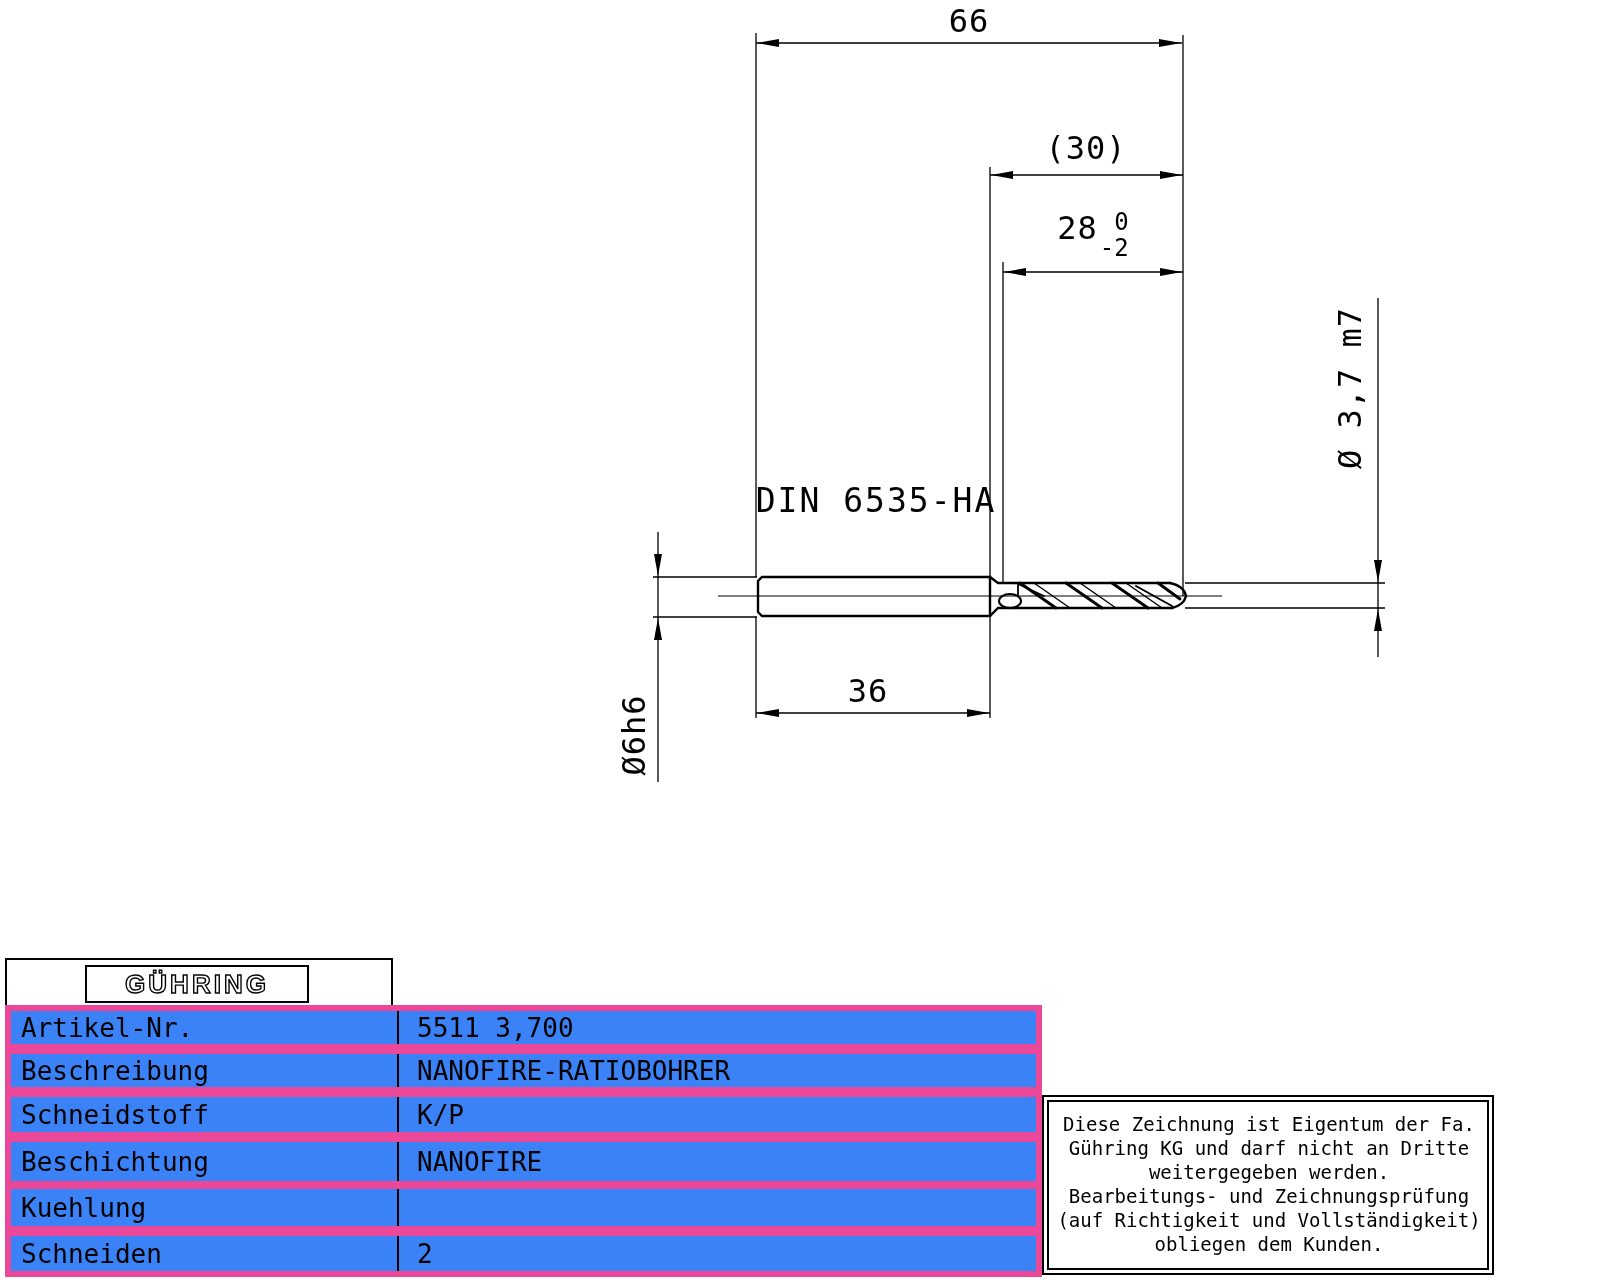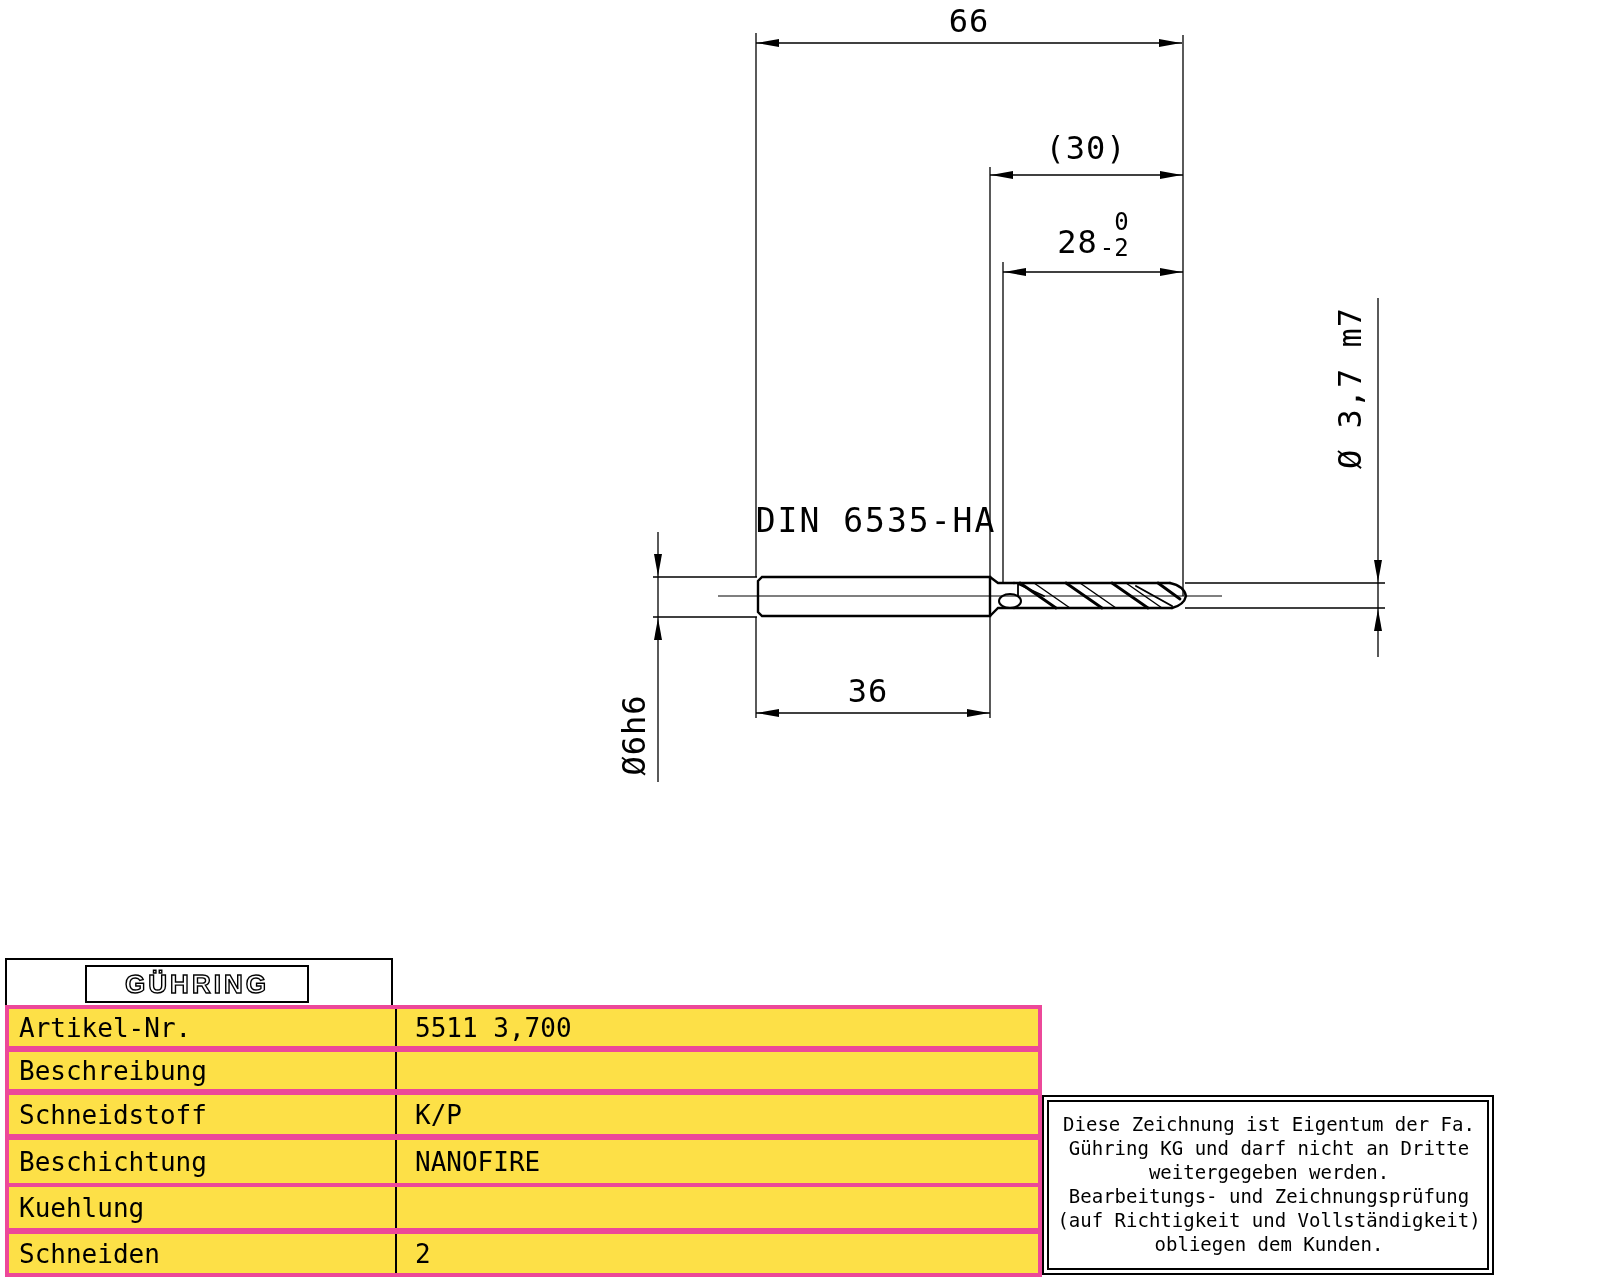--- a/index.html
+++ b/index.html
@@ -21,36 +21,36 @@
     white-space: nowrap;
     letter-spacing: 1px;
   }
   .dim-text.rot { transform: translate(-50%, -50%) rotate(-90deg); }
   .din-text { font-size: 33px; }
 
   .tol-group {
     position: absolute;
     transform: translate(-50%, -50%);
     display: flex;
-    align-items: flex-end;
+    align-items: flex-start;
     white-space: nowrap;
   }
   .tol-main { font-size: 32px; letter-spacing: 1px; }
   .tol-stack {
     display: flex;
     flex-direction: column;
     align-items: flex-end;
     font-size: 24px;
     line-height: 26px;
     margin-left: 2px;
   }
 
   
   .cell { position: absolute; border: 2px solid #000; background: #fff; }
-  .tb-row { position: absolute; border: 4px solid #ec4899; background: #fde047; display: flex; }
+  .tb-row { position: absolute; border: 6px solid #ec4899; background: #3b82f6; display: flex; }
   .tb-label {
     width: 388px; flex: 0 0 388px;
     border-right: 2px solid #000;
     display: flex; align-items: center;
     padding-left: 10px;
     font-size: 26px;
   }
   .tb-value {
     flex: 1;
     display: flex; align-items: center;
@@ -166,21 +166,21 @@
   <div class="dim-text" style="left:1086px; top:148px;">(30)</div>
 
   <div class="tol-group" style="left:1093px; top:235px;">
     <span class="tol-main">28</span>
     <span class="tol-stack">
       <span>0</span>
       <span>-2</span>
     </span>
   </div>
 
-  <div class="dim-text din-text" style="left:876px; top:520px; letter-spacing:2px;">DIN 6535-HA</div>
+  <div class="dim-text din-text" style="left:876px; top:500px; letter-spacing:2px;">DIN 6535-HA</div>
 
   <div class="dim-text" style="left:868px; top:691px;">36</div>
 
   <div class="dim-text rot" style="left:634px; top:735px;">Ø6h6</div>
 
   <div class="dim-text rot" style="left:1350px; top:388px;">Ø 3,7 m7</div>
 
   <div class="cell" style="left:5px; top:958px; width:388px; height:49px;">
     <div id="logo-box">
       <svg width="216" height="32" viewBox="0 0 216 32">
@@ -188,20 +188,21 @@
       </svg>
     </div>
   </div>
 
   <div class="tb-row" style="left:5px; top:1005px; width:1037px; height:45px;">
     <div class="tb-label">Artikel-Nr.</div>
     <div class="tb-value">5511 3,700</div>
   </div>
   <div class="tb-row" style="left:5px; top:1048px; width:1037px; height:45px;">
     <div class="tb-label">Beschreibung</div>
+    <div class="tb-value">NANOFIRE-RATIOBOHRER</div>
   </div>
   <div class="tb-row" style="left:5px; top:1091px; width:1037px; height:47px;justify-content:space-between;">
     <div class="tb-label">Schneidstoff</div>
     <div class="tb-value">K/P</div>
   </div>
   <div class="tb-row" style="left:5px; top:1136px; width:1037px; height:51px;">
     <div class="tb-label">Beschichtung</div>
     <div class="tb-value">NANOFIRE</div>
   </div>
   <div class="tb-row" style="left:5px; top:1183px; width:1037px; height:49px;">

